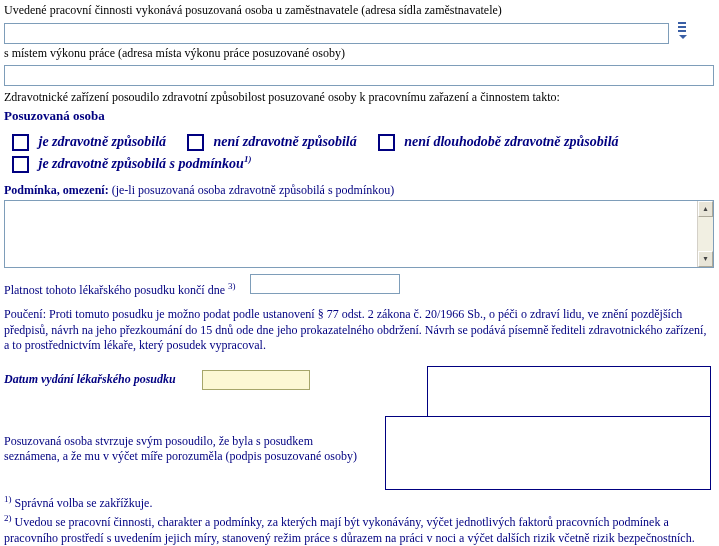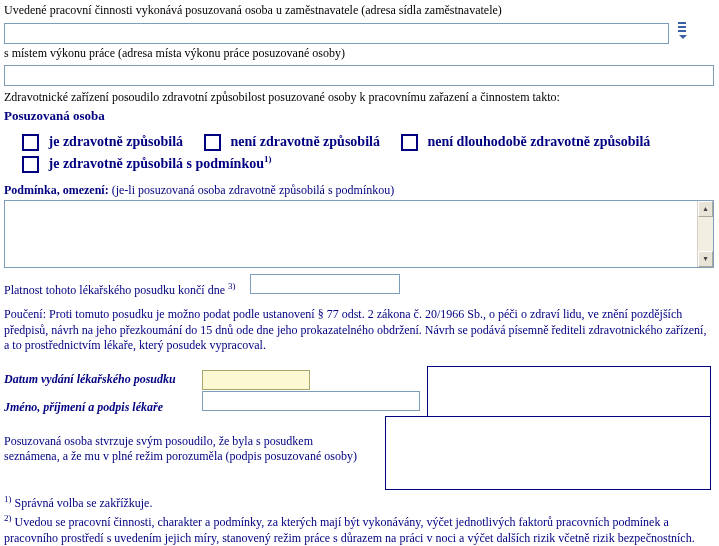--- a/index.html
+++ b/index.html
@@ -72,21 +72,21 @@
     display: inline-block;
     width: 17px;
     height: 17px;
     border: 2px solid #000080;
     vertical-align: middle;
     margin-right: 6px;
     background: #fff;
   }
   .bold { font-weight: bold; }
   .sup { font-size: 9px; vertical-align: super; }
-  .option-line { margin: 3px 18px; }
+  .option-line { margin: 3px 8px; font-style: italic; }
   .option { display: inline-block; margin-right: 18px; font-size: 14px; }
   .small-input {
     border: 1px solid #7e9db9;
     background: #fff;
     height: 20px;
     display: inline-block;
     vertical-align: baseline;
   }
   .yellow-input {
     border: 1px solid #a6a66a;
@@ -164,30 +164,26 @@
   <span class="small-input" style="width:150px; margin-left:12px"></span>
 </div>
 
 <div class="row" style="margin-top:8px; width:710px">Poučení: Proti tomuto posudku je možno podat podle ustanovení § 77 odst. 2 zákona č. 20/1966 Sb., o péči o zdraví lidu, ve znění pozdějších předpisů, návrh na jeho přezkoumání do 15 dnů ode dne jeho prokazatelného obdržení. Návrh se podává písemně řediteli zdravotnického zařízení, a to prostřednictvím lékaře, který posudek vypracoval.</div>
 
 <div class="group" style="margin-top:16px; height:50px;font-style:italic;">
   <div>
     <span class="bold" style="display:inline-block; width:195px">Datum vydání lékařského posudku</span>
     <span class="yellow-input" style="width:108px"></span>
   </div>
-  <div style="margin-top:1px">
-    <span class="bold" style="display:inline-block; width:195px">Jméno, příjmení a podpis lékaře</span>
-    <span class="small-input" style="width:218px"></span>
-  </div>
   <div class="sig-box" style="right:4px; top:-4px; width:284px; height:62px"></div>
 </div>
 
 <div class="group" style="margin-top:14px; height:40px;">
   <div>Posuzovaná osoba stvrzuje svým posoudilo, že byla s posudkem</div>
-  <div>seznámena, a že mu v plné režim porozuměla (podpis posuzované osoby)</div>
+  <div>seznámena, a že mu v výčet míře porozuměla (podpis posuzované osoby)</div>
   <div class="sig-box" style="right:4px; top:-18px; width:326px; height:74px"></div>
 </div>
 
 <div class="row" style="margin-top:20px">
   <span class="sup">1)</span><span>  Správná  volba se zakřížkuje.</span>
 </div>
 <div class="row" style="width:712px">
   <span class="sup">2)</span><span>  Uvedou se pracovní činnosti, charakter a podmínky, za kterých mají být vykonávány,  výčet jednotlivých faktorů pracovních podmínek a pracovního prostředí  s uvedením jejich míry, stanovený režim práce s důrazem na práci v noci a výčet dalších rizik včetně rizik bezpečnostních.  (vše podle toho, co bylo uvedeno a požadováno v žádosti o posouzení zdravotní způsobilosti )</span>
 </div>
 

